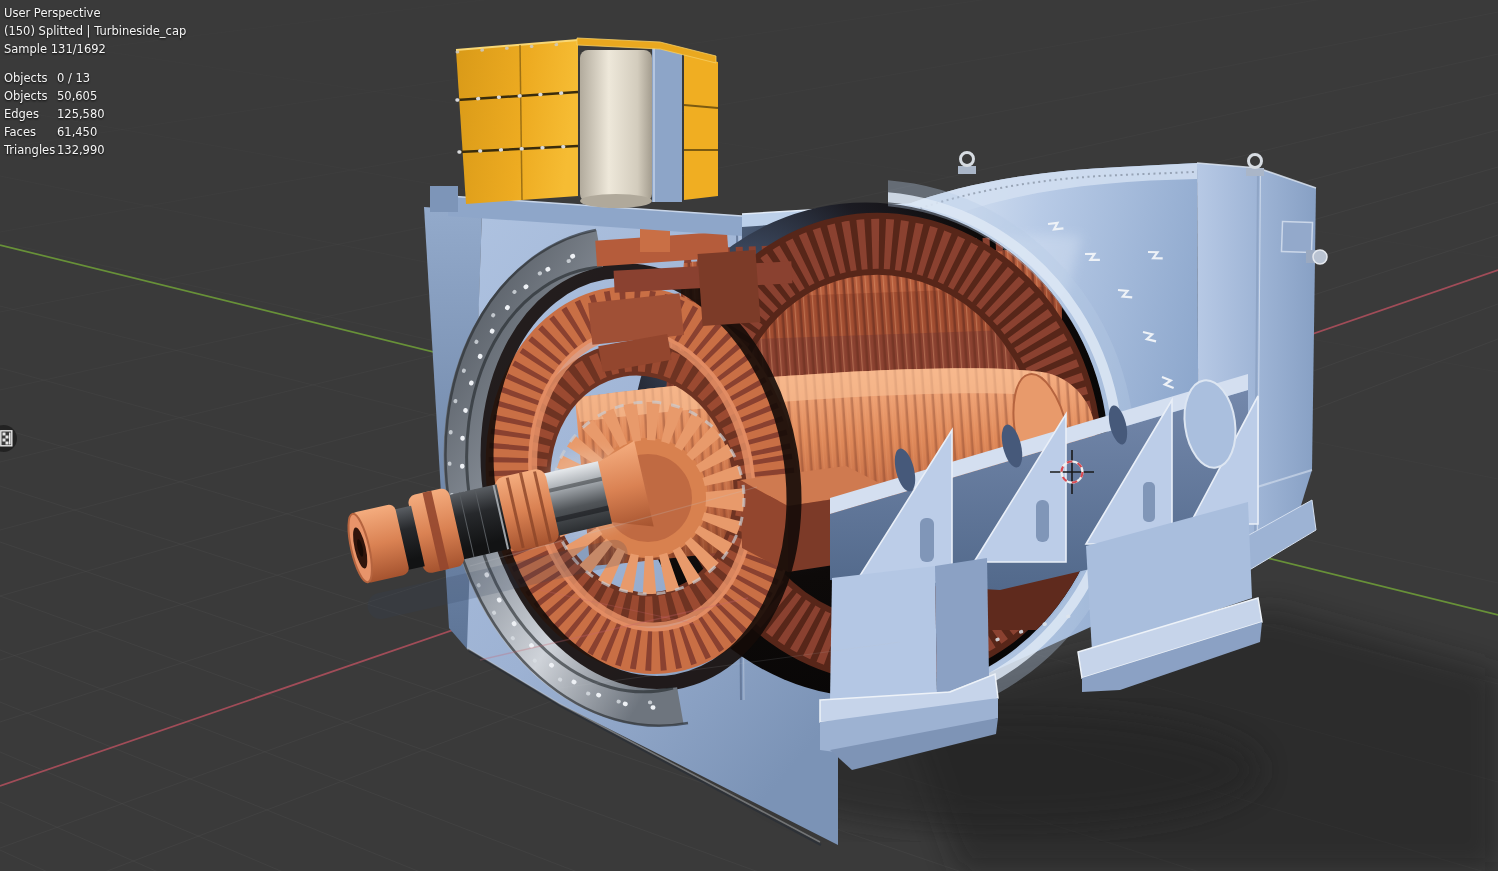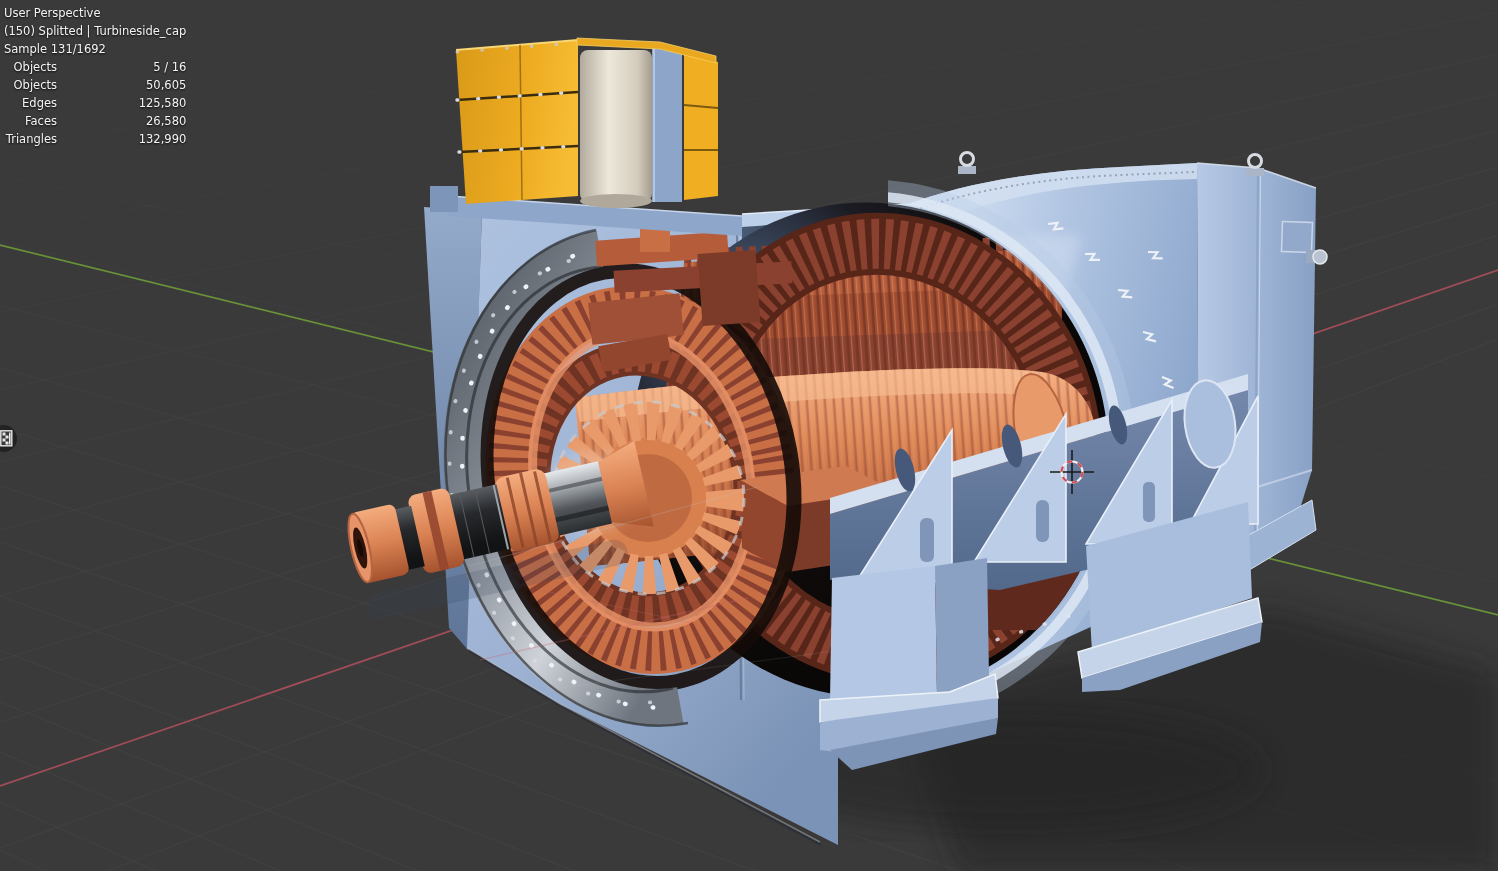--- a/index.html
+++ b/index.html
@@ -10,21 +10,21 @@
     padding-left:47px;
   }
   .viewport svg.scene{position:absolute;left:0;top:0;}
   
   .hud{
     position:absolute;left:4px;top:4px;color:#f4f4f4;
     font-size:11.5px;line-height:18px;
     text-shadow:0 1px 2px rgba(0,0,0,.85);
     user-select:none;pointer-events:none;
   }
-  .hud-stats{display:grid;grid-template-columns:53px auto;column-gap:0;text-align:right;}
+  .hud-stats{margin-top:11px;display:grid;grid-template-columns:53px auto;column-gap:0;}
   .hud-stats span{line-height:18px;}
   
   .gizmo{position:absolute;right:0;top:0;}
   .gizmo text{font-size:8.5px;font-weight:bold;}
   
   .edge-btn{
     position:absolute;left:-10px;top:425px;width:27px;height:27px;border-radius:50%;
     background:rgba(33,33,33,.92);display:flex;align-items:center;justify-content:center;
     padding-left:6px;box-sizing:border-box;cursor:pointer;
   }
@@ -400,27 +400,27 @@
     <circle cx="1072" cy="472" r="10.5" fill="none" stroke="#d84a52" stroke-width="2.2" stroke-dasharray="5.5 5.5"></circle>
   </g>
 </svg>
 
 <div class="hud">
   <div>User Perspective</div>
   <div>(150) Splitted | Turbineside_cap</div>
   <div>Sample 131/1692</div>
   <div class="hud-stats">
     <span>Objects</span>
-        <span>5 / 16</span>
+        <span>0 / 13</span>
     <span>Objects</span>
         <span>50,605</span>
     <span>Edges</span>
         <span>125,580</span>
     <span>Faces</span>
-        <span>26,580</span>
+        <span>61,450</span>
     <span>Triangles</span>
         <span>132,990</span>
   </div>
 </div>
 
 <svg class="gizmo" width="60" height="100" viewBox="1438 0 60 100">
   <line x1="1490" y1="16" x2="1497" y2="43" stroke="#3d7fd6" stroke-width="2.4"></line>
   <line x1="1475" y1="40" x2="1496" y2="45" stroke="#6f9d2d" stroke-width="2.4"></line>
   <line x1="1476" y1="50" x2="1495" y2="46" stroke="#e0445e" stroke-width="2"></line>
   <g>

